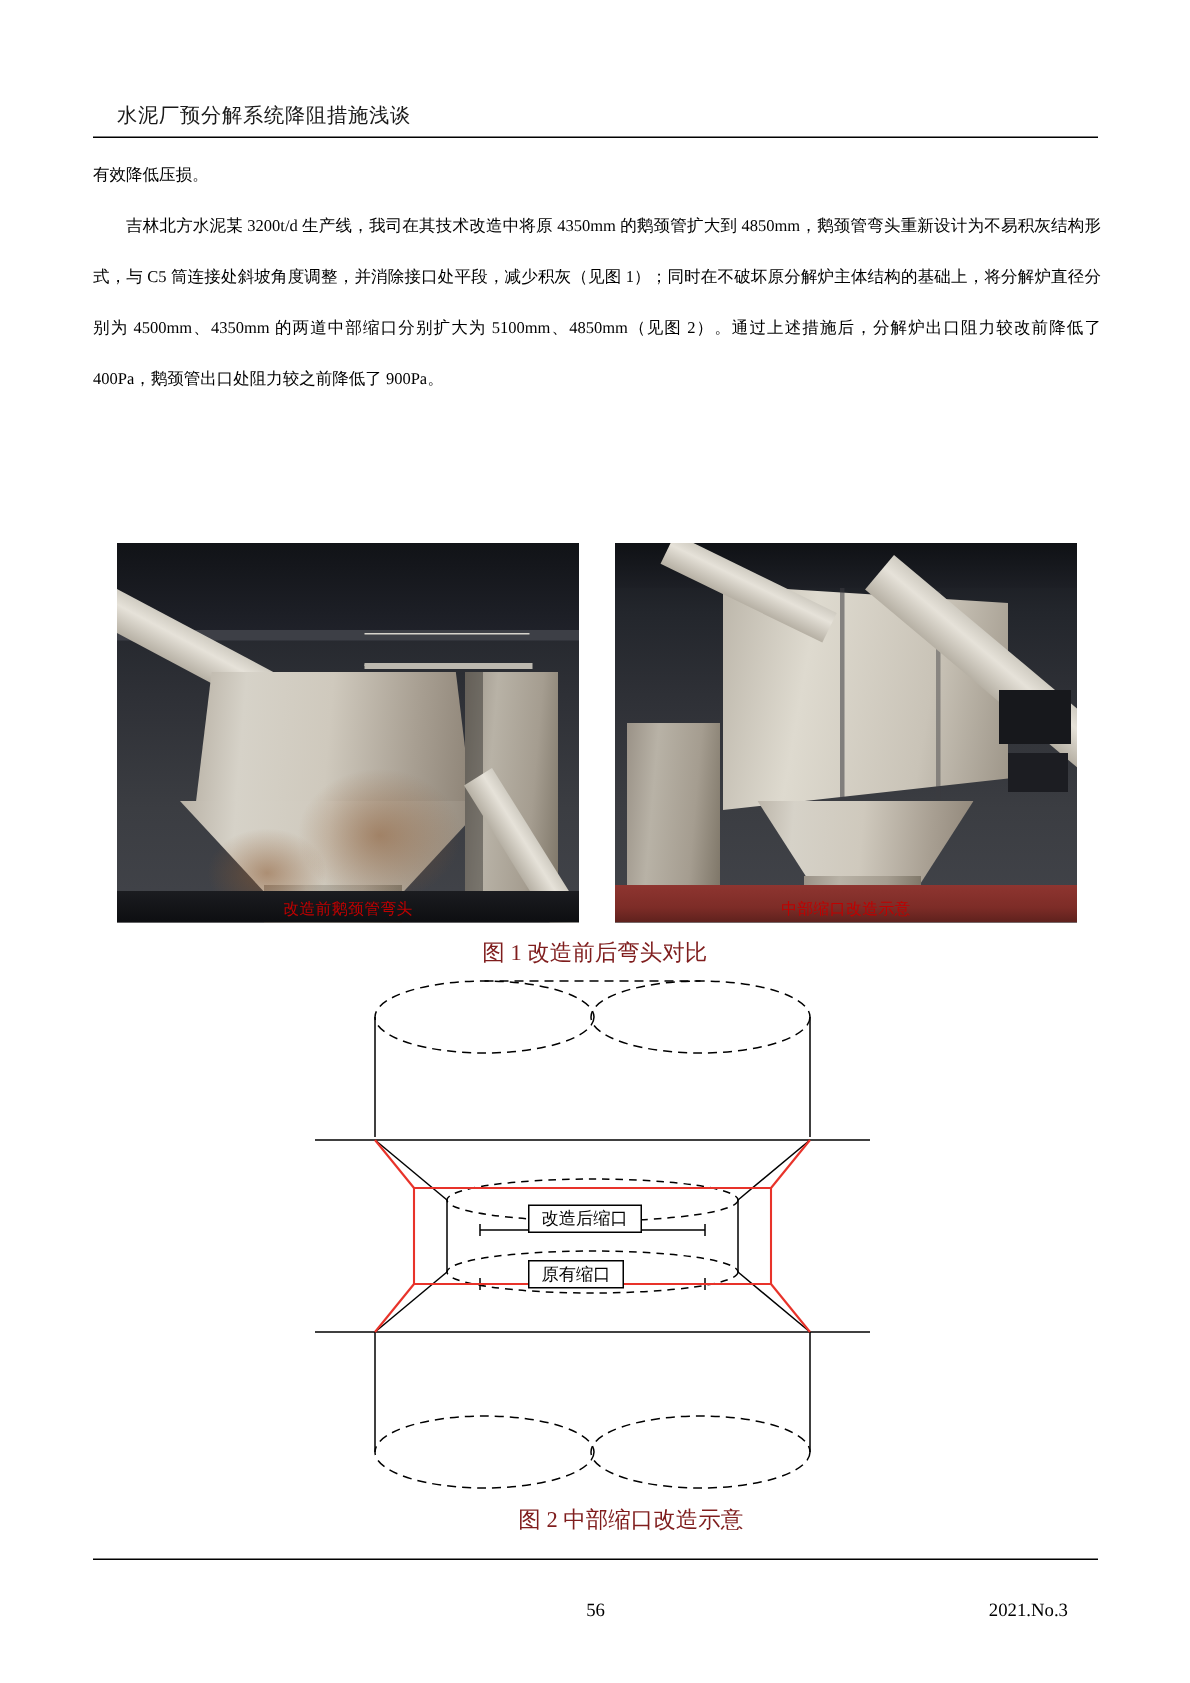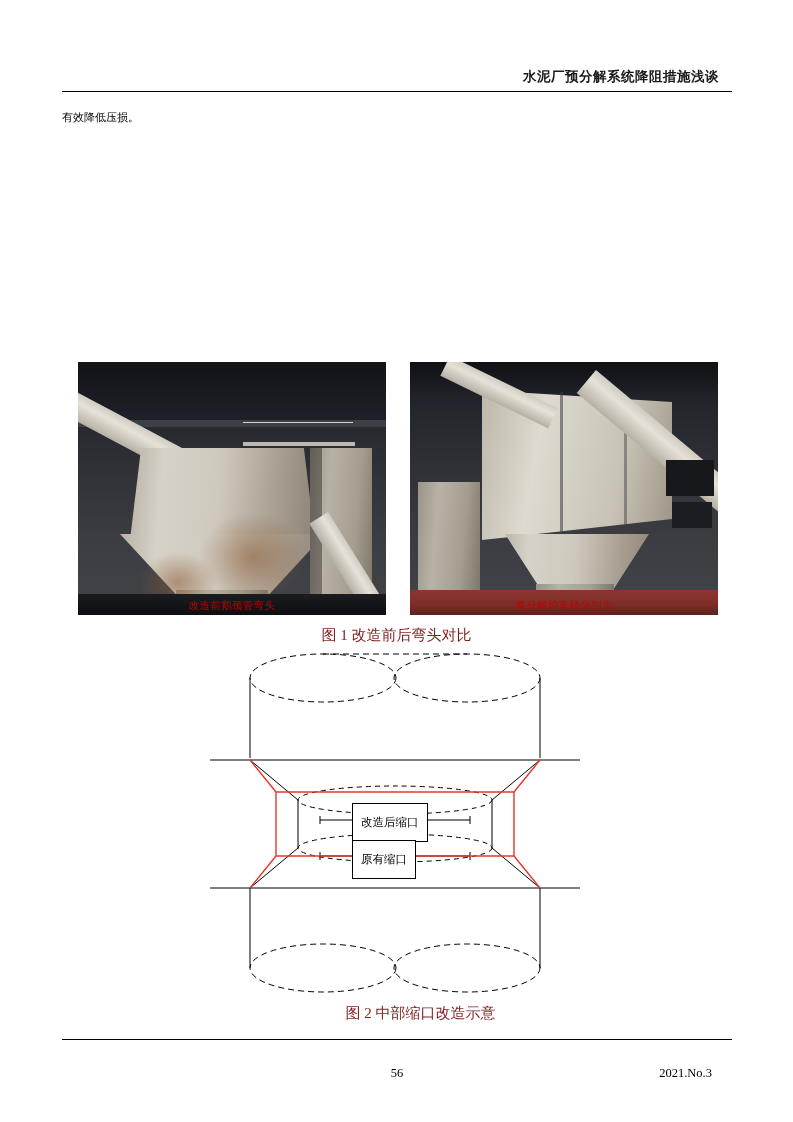--- a/index.html
+++ b/index.html
@@ -19,27 +19,26 @@
     position: relative;
     width: 793px;
     height: 1122px;
     box-sizing: border-box;
   }
 
   
   .header {
     position: absolute;
     top: 68px;
-    left: 49px;
+    left: 78px;
     width: 670px;
-    text-align: right;
+    text-align: left;
     font-size: 13.5px;
     letter-spacing: 0.5px;
     color: #1a1a1a;
-    font-weight: bold;
   }
   .header-rule {
     position: absolute;
     top: 91px;
     left: 62px;
     width: 670px;
     height: 0;
     border-top: 1.2px solid #000;
   }
 
@@ -148,21 +147,21 @@
     left: 180px;
     width: 430px;
     height: 350px;
   }
   .diagram svg { display: block; }
   .dlabel {
     position: absolute;
     font-size: 11.5px;
     background: #ffffff;
     border: 1px solid #000;
-    padding: 11px 8px;
+    padding: 1px 8px;
     color: #000;
     white-space: nowrap;
   }
   #label-new { top: 155px; left: 172px; }
   #label-old { top: 192px; left: 172px; }
 
   
   .footer-rule {
     position: absolute;
     bottom: 82px;
@@ -192,20 +191,21 @@
 </head>
 <body>
 
 <div class="page">
 
   <div class="header">水泥厂预分解系统降阻措施浅谈</div>
   <div class="header-rule"></div>
 
   <div class="body-text">
     <p>有效降低压损。</p>
+    <p class="indent">吉林北方水泥某 3200t/d 生产线，我司在其技术改造中将原 4350mm 的鹅颈管扩大到 4850mm，鹅颈管弯头重新设计为不易积灰结构形式，与 C5 筒连接处斜坡角度调整，并消除接口处平段，减少积灰（见图 1）；同时在不破坏原分解炉主体结构的基础上，将分解炉直径分别为 4500mm、4350mm 的两道中部缩口分别扩大为 5100mm、4850mm（见图 2）。通过上述措施后，分解炉出口阻力较改前降低了 400Pa，鹅颈管出口处阻力较之前降低了 900Pa。</p>
   </div>
 
   <div class="photos">
 
     <div class="photo-box">
       <div class="sky"></div>
 
       <div class="beam" style="left:0;top:0;width:308px;height:62px;background:linear-gradient(180deg,#111317 0%,#20222a 100%);"></div>
       <div class="beam" style="left:0;top:58px;width:308px;height:7px;background:#3d3f46;"></div>
 
@@ -244,21 +244,21 @@
 
       <div class="vessel" style="left:92px;top:172px;width:150px;height:56px;clip-path:polygon(2% 0,98% 0,74% 100%,26% 100%);"></div>
       <div class="vessel-dark" style="left:126px;top:222px;width:78px;height:16px;"></div>
 
       <div class="vessel-dark" style="left:8px;top:120px;width:62px;height:112px;"></div>
 
       <div class="beam" style="left:256px;top:98px;width:48px;height:36px;background:#17181c;"></div>
       <div class="beam" style="left:262px;top:140px;width:40px;height:26px;background:#1c1d22;"></div>
 
       <div class="redfloor" style="left:0;top:228px;width:308px;height:25px;"></div>
-      <div class="photo-caption-inline">将分解炉直径分别为</div>
+      <div class="photo-caption-inline">中部缩口改造示意</div>
     </div>
   </div>
 
   <div class="fig-caption" id="fig1-caption">图 1  改造前后弯头对比</div>
 
   <div class="diagram">
     <svg width="430" height="350" viewBox="0 0 430 350">
       <g fill="none" stroke="#000" stroke-width="1">
 
         <path d="M70,30 L70,110"></path>

